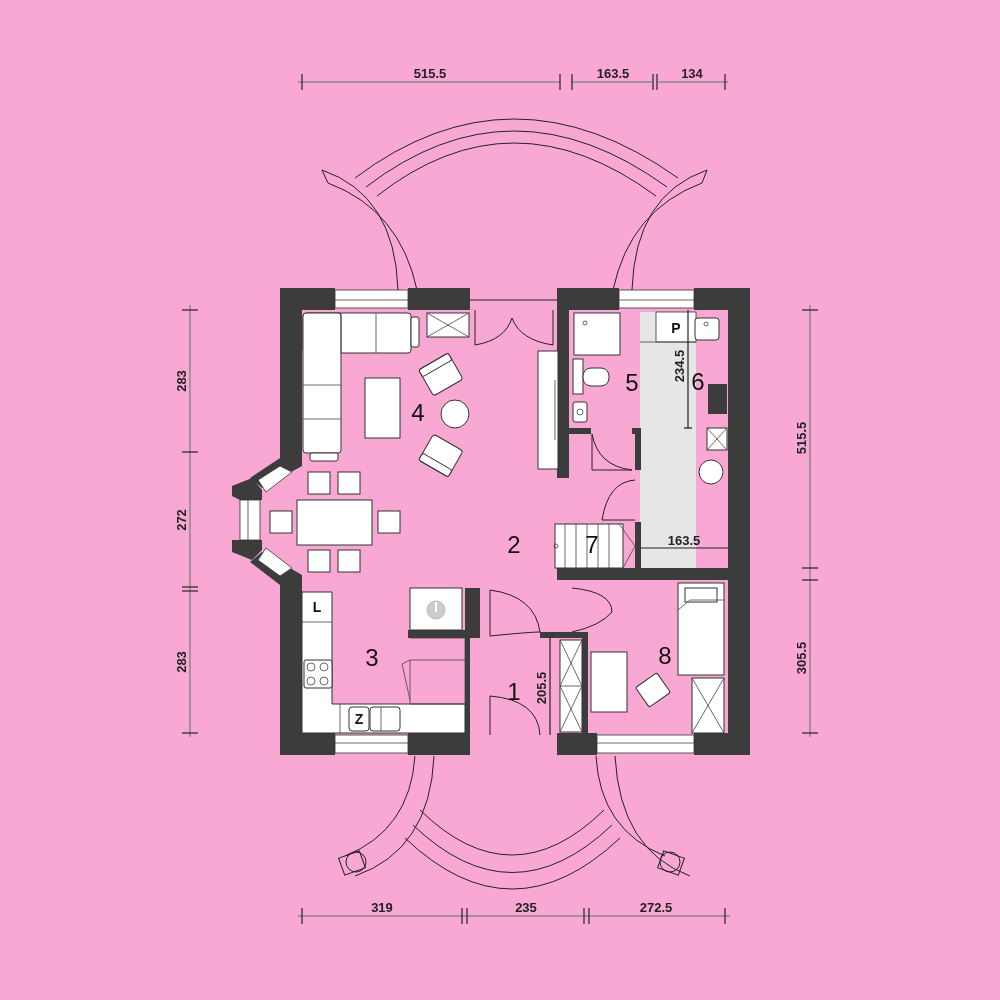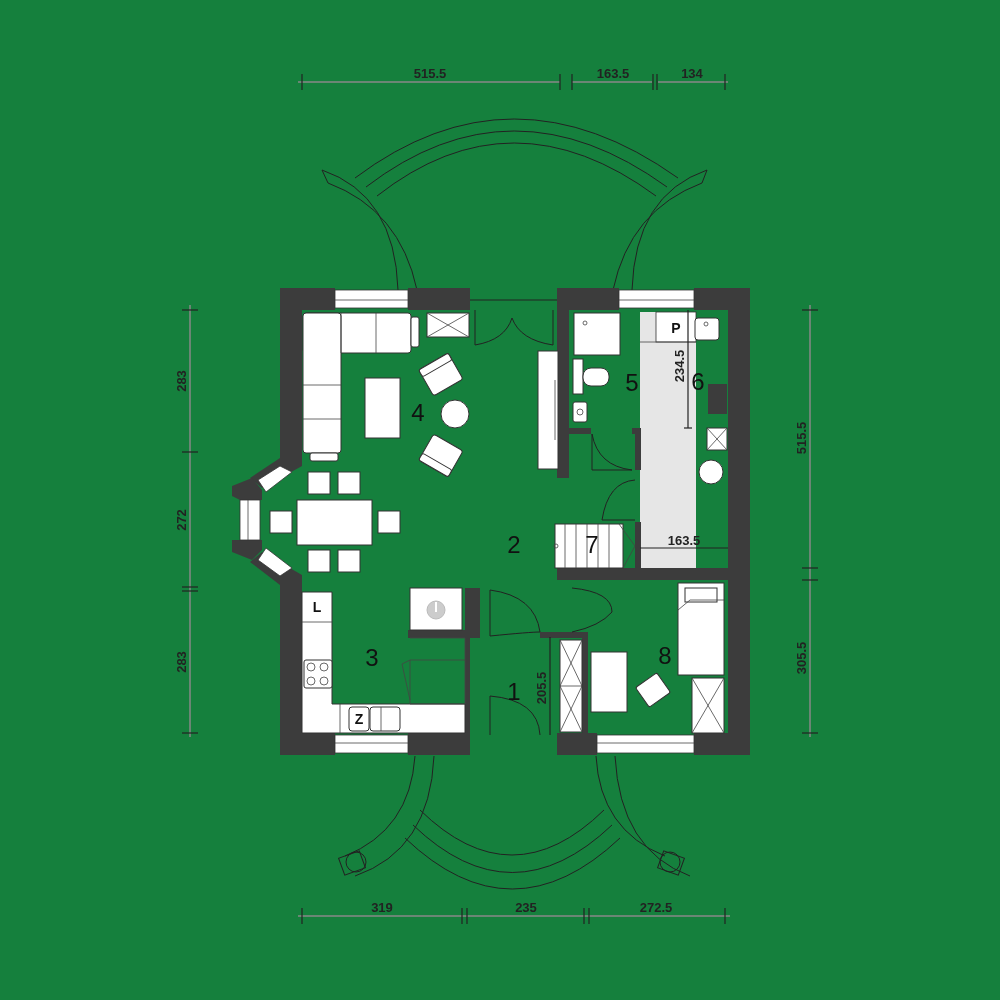--- a/index.html
+++ b/index.html
@@ -1,16 +1,16 @@
 <!DOCTYPE html>
 <html><head>
 <meta charset="utf-8">
 <style>
   html,body{margin:0;padding:0;background:#ffffff;}
-  #plan{position:relative;width:1000px;height:1000px;background:#15803d;overflow:hidden;}
+  #plan{position:relative;width:1000px;height:1000px;background:#f9a8d4;overflow:hidden;}
   svg{position:absolute;left:0;top:0;}
   .wall{fill:#3c3c3c;}
   .ln{fill:none;stroke:#222;stroke-width:1;}
   .ln2{fill:none;stroke:#444;stroke-width:0.8;}
   .furn{fill:#fff;stroke:#333;stroke-width:1;}
   .dim{stroke:#888;stroke-width:1.5;}
   .tick{stroke:#222;stroke-width:1.2;}
   .dimtxt{font-family:"Liberation Sans",sans-serif;font-size:13px;font-weight:bold;fill:#222;}
   .roomtxt{font-family:"Liberation Sans",sans-serif;font-size:24px;fill:#111;}
   .lbl{font-family:"Liberation Sans",sans-serif;font-size:14px;font-weight:bold;fill:#111;}

